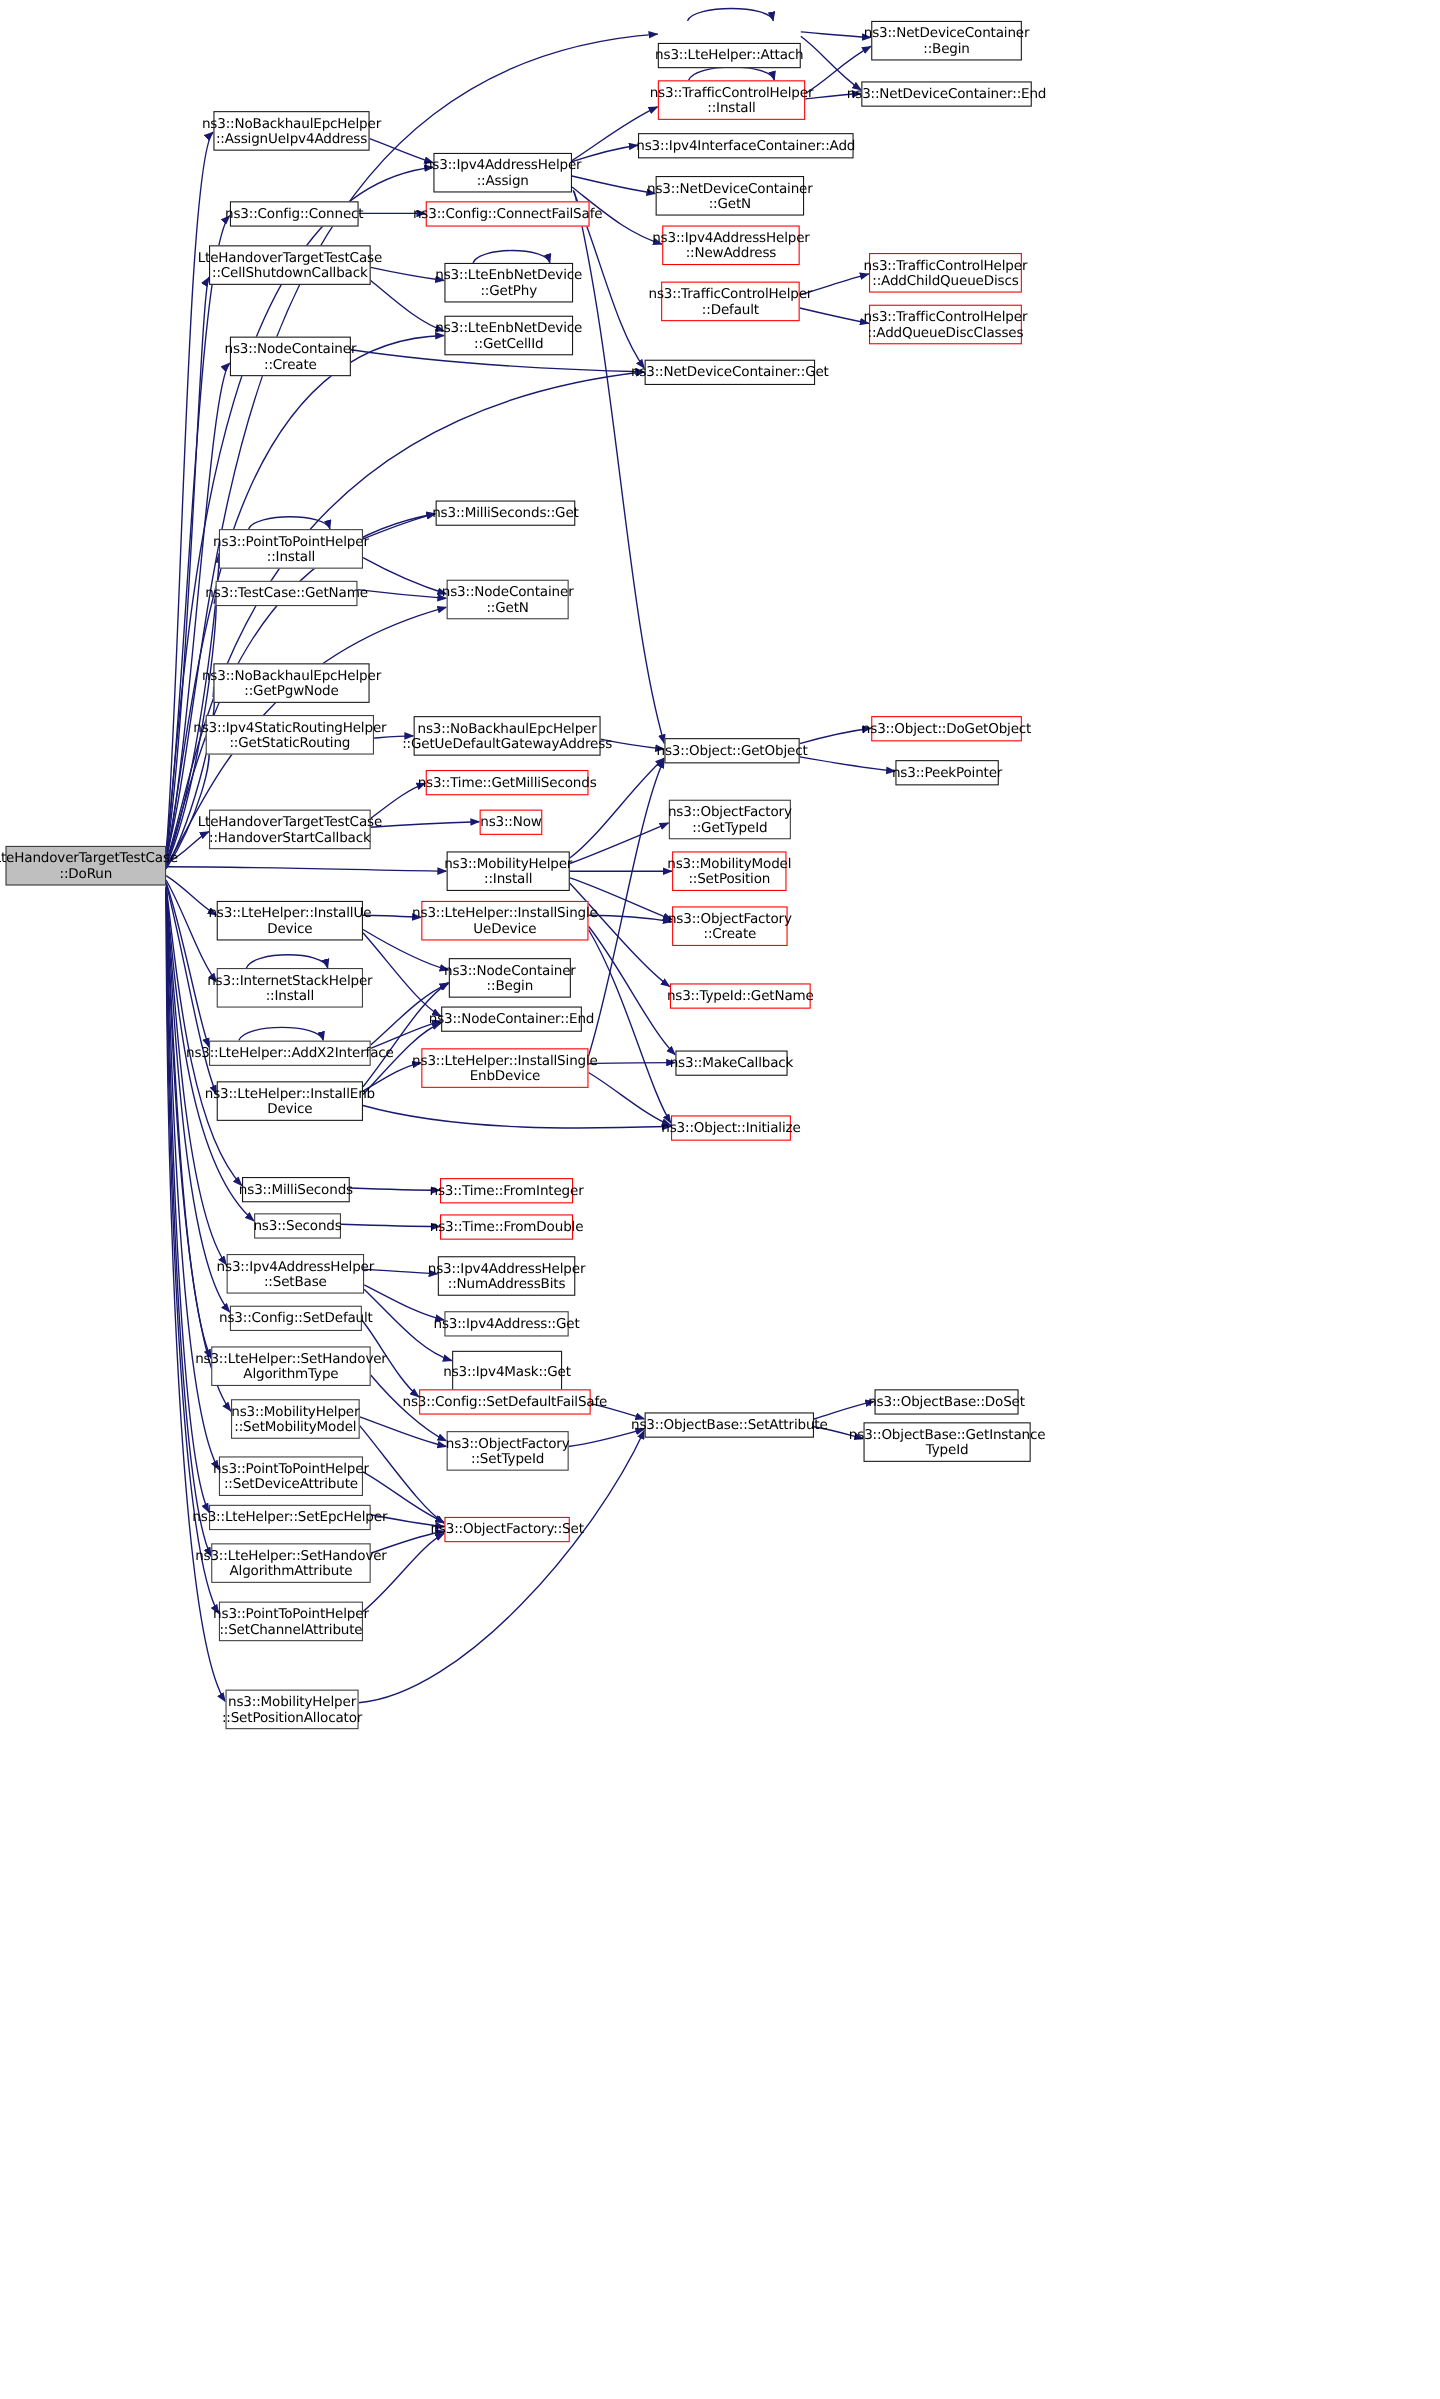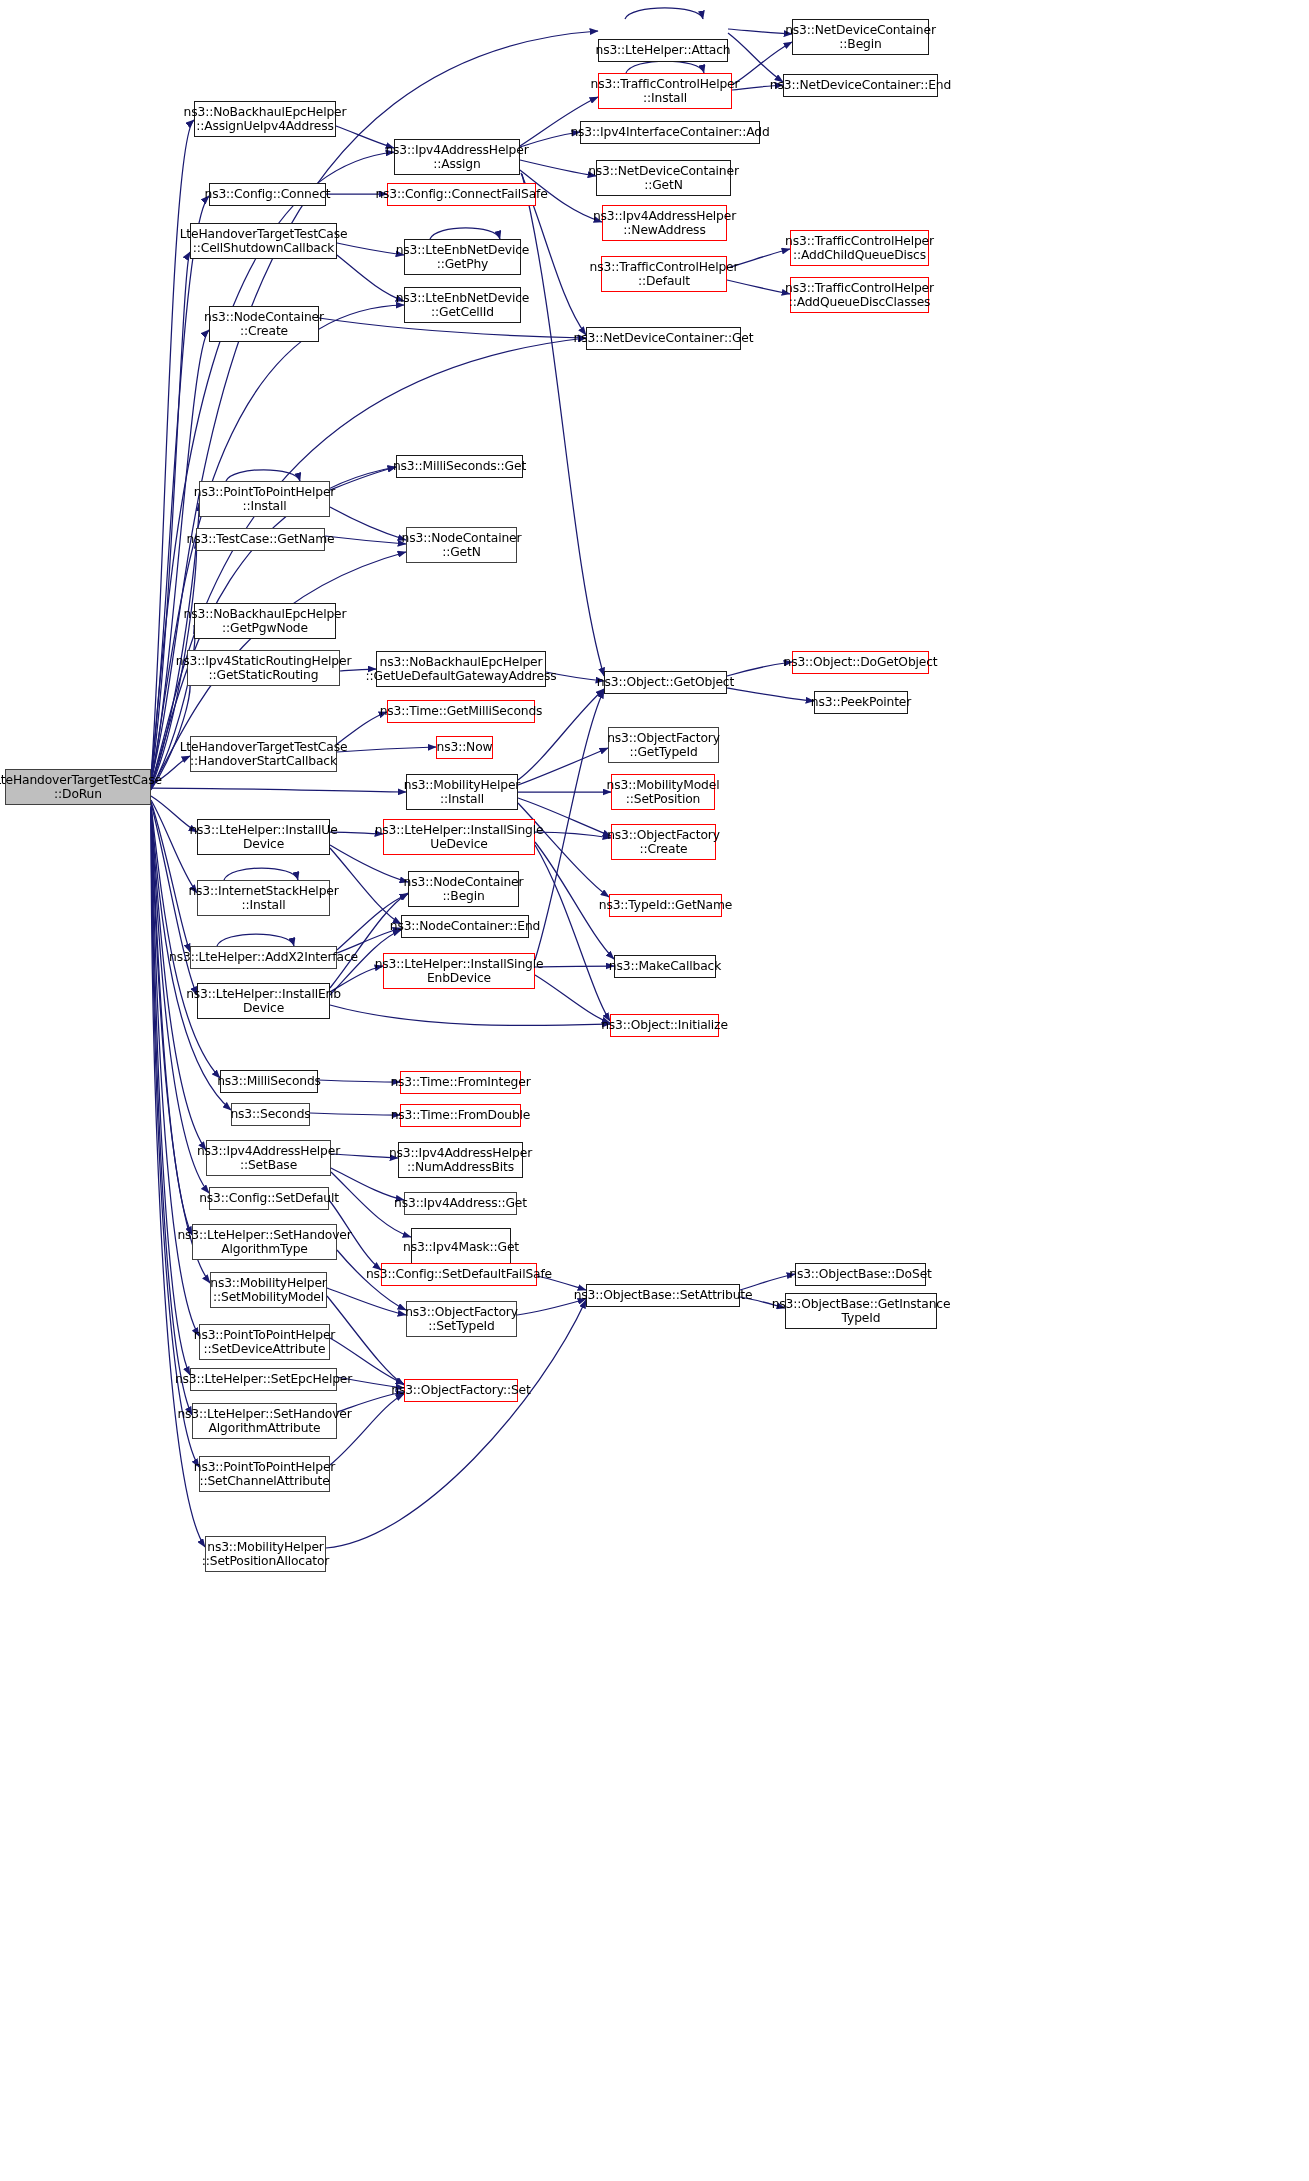--- a/index.html
+++ b/index.html
@@ -152,21 +152,21 @@
       <div class="node" style="left: 598px; top: 19px; width: 130px; height: 23px; margin-top: 20px;">ns3::LteHelper::Attach</div>
       <div class="node" style="left: 792px; top: 19px; width: 137px; height: 36px;">ns3::NetDeviceContainer
 ::Begin</div>
       <div class="node red" style="left: 598px; top: 73px; width: 134px; height: 36px;">ns3::TrafficControlHelper
 ::Install</div>
       <div class="node" style="left: 783px; top: 74px; width: 155px; height: 23px;">ns3::NetDeviceContainer::End</div>
       <div class="node" style="left: 194px; top: 101px; width: 142px; height: 36px;">ns3::NoBackhaulEpcHelper
 ::AssignUeIpv4Address</div>
       <div class="node" style="left: 394px; top: 139px; width: 126px; height: 36px;">ns3::Ipv4AddressHelper
 ::Assign</div>
-      <div class="node" style="left: 580px; top: 121px; width: 180px; height: 23px;">ns3::Ipv4InterfaceContainer::Add</div>
+      <div class="node" style="left: 580px; top: 121px; width: 196px; height: 23px;">ns3::Ipv4InterfaceContainer::Add</div>
       <div class="node" style="left: 209px; top: 183px; width: 117px; height: 23px;">ns3::Config::Connect</div>
       <div class="node red" style="left: 387px; top: 183px; width: 149px; height: 23px;">ns3::Config::ConnectFailSafe</div>
       <div class="node" style="left: 596px; top: 160px; width: 135px; height: 36px;">ns3::NetDeviceContainer
 ::GetN</div>
       <div class="node red" style="left: 602px; top: 205px; width: 125px; height: 36px;">ns3::Ipv4AddressHelper
 ::NewAddress</div>
       <div class="node" style="left: 190px; top: 223px; width: 147px; height: 36px;">LteHandoverTargetTestCase
 ::CellShutdownCallback</div>
       <div class="node" style="left: 404px; top: 239px; width: 117px; height: 36px;">ns3::LteEnbNetDevice
 ::GetPhy</div>
@@ -209,21 +209,21 @@
       <div class="node" style="left: 197px; top: 819px; width: 133px; height: 36px;">ns3::LteHelper::InstallUe
 Device</div>
       <div class="node red" style="left: 383px; top: 819px; width: 152px; height: 36px;">ns3::LteHelper::InstallSingle
 UeDevice</div>
       <div class="node red" style="left: 611px; top: 824px; width: 105px; height: 36px;">ns3::ObjectFactory
 ::Create</div>
       <div class="node" style="left: 408px; top: 871px; width: 111px; height: 36px;">ns3::NodeContainer
 ::Begin</div>
       <div class="node thick" style="left: 197px; top: 880px; width: 133px; height: 36px;">ns3::InternetStackHelper
 ::Install</div>
-      <div class="node red" style="left: 609px; top: 894px; width: 113px; height: 23px;">ns3::TypeId::GetName</div>
+      <div class="node red" style="left: 609px; top: 894px; width: 128px; height: 23px;">ns3::TypeId::GetName</div>
       <div class="node" style="left: 401px; top: 915px; width: 128px; height: 23px;">ns3::NodeContainer::End</div>
       <div class="node thick" style="left: 190px; top: 946px; width: 147px; height: 23px;">ns3::LteHelper::AddX2Interface</div>
       <div class="node red" style="left: 383px; top: 953px; width: 152px; height: 36px;">ns3::LteHelper::InstallSingle
 EnbDevice</div>
       <div class="node" style="left: 614px; top: 955px; width: 102px; height: 23px;">ns3::MakeCallback</div>
       <div class="node" style="left: 197px; top: 983px; width: 133px; height: 36px;">ns3::LteHelper::InstallEnb
 Device</div>
       <div class="node red" style="left: 610px; top: 1014px; width: 109px; height: 23px;">ns3::Object::Initialize</div>
       <div class="node" style="left: 220px; top: 1070px; width: 98px; height: 23px;">ns3::MilliSeconds</div>
       <div class="node red" style="left: 400px; top: 1071px; width: 121px; height: 23px;">ns3::Time::FromInteger</div>

